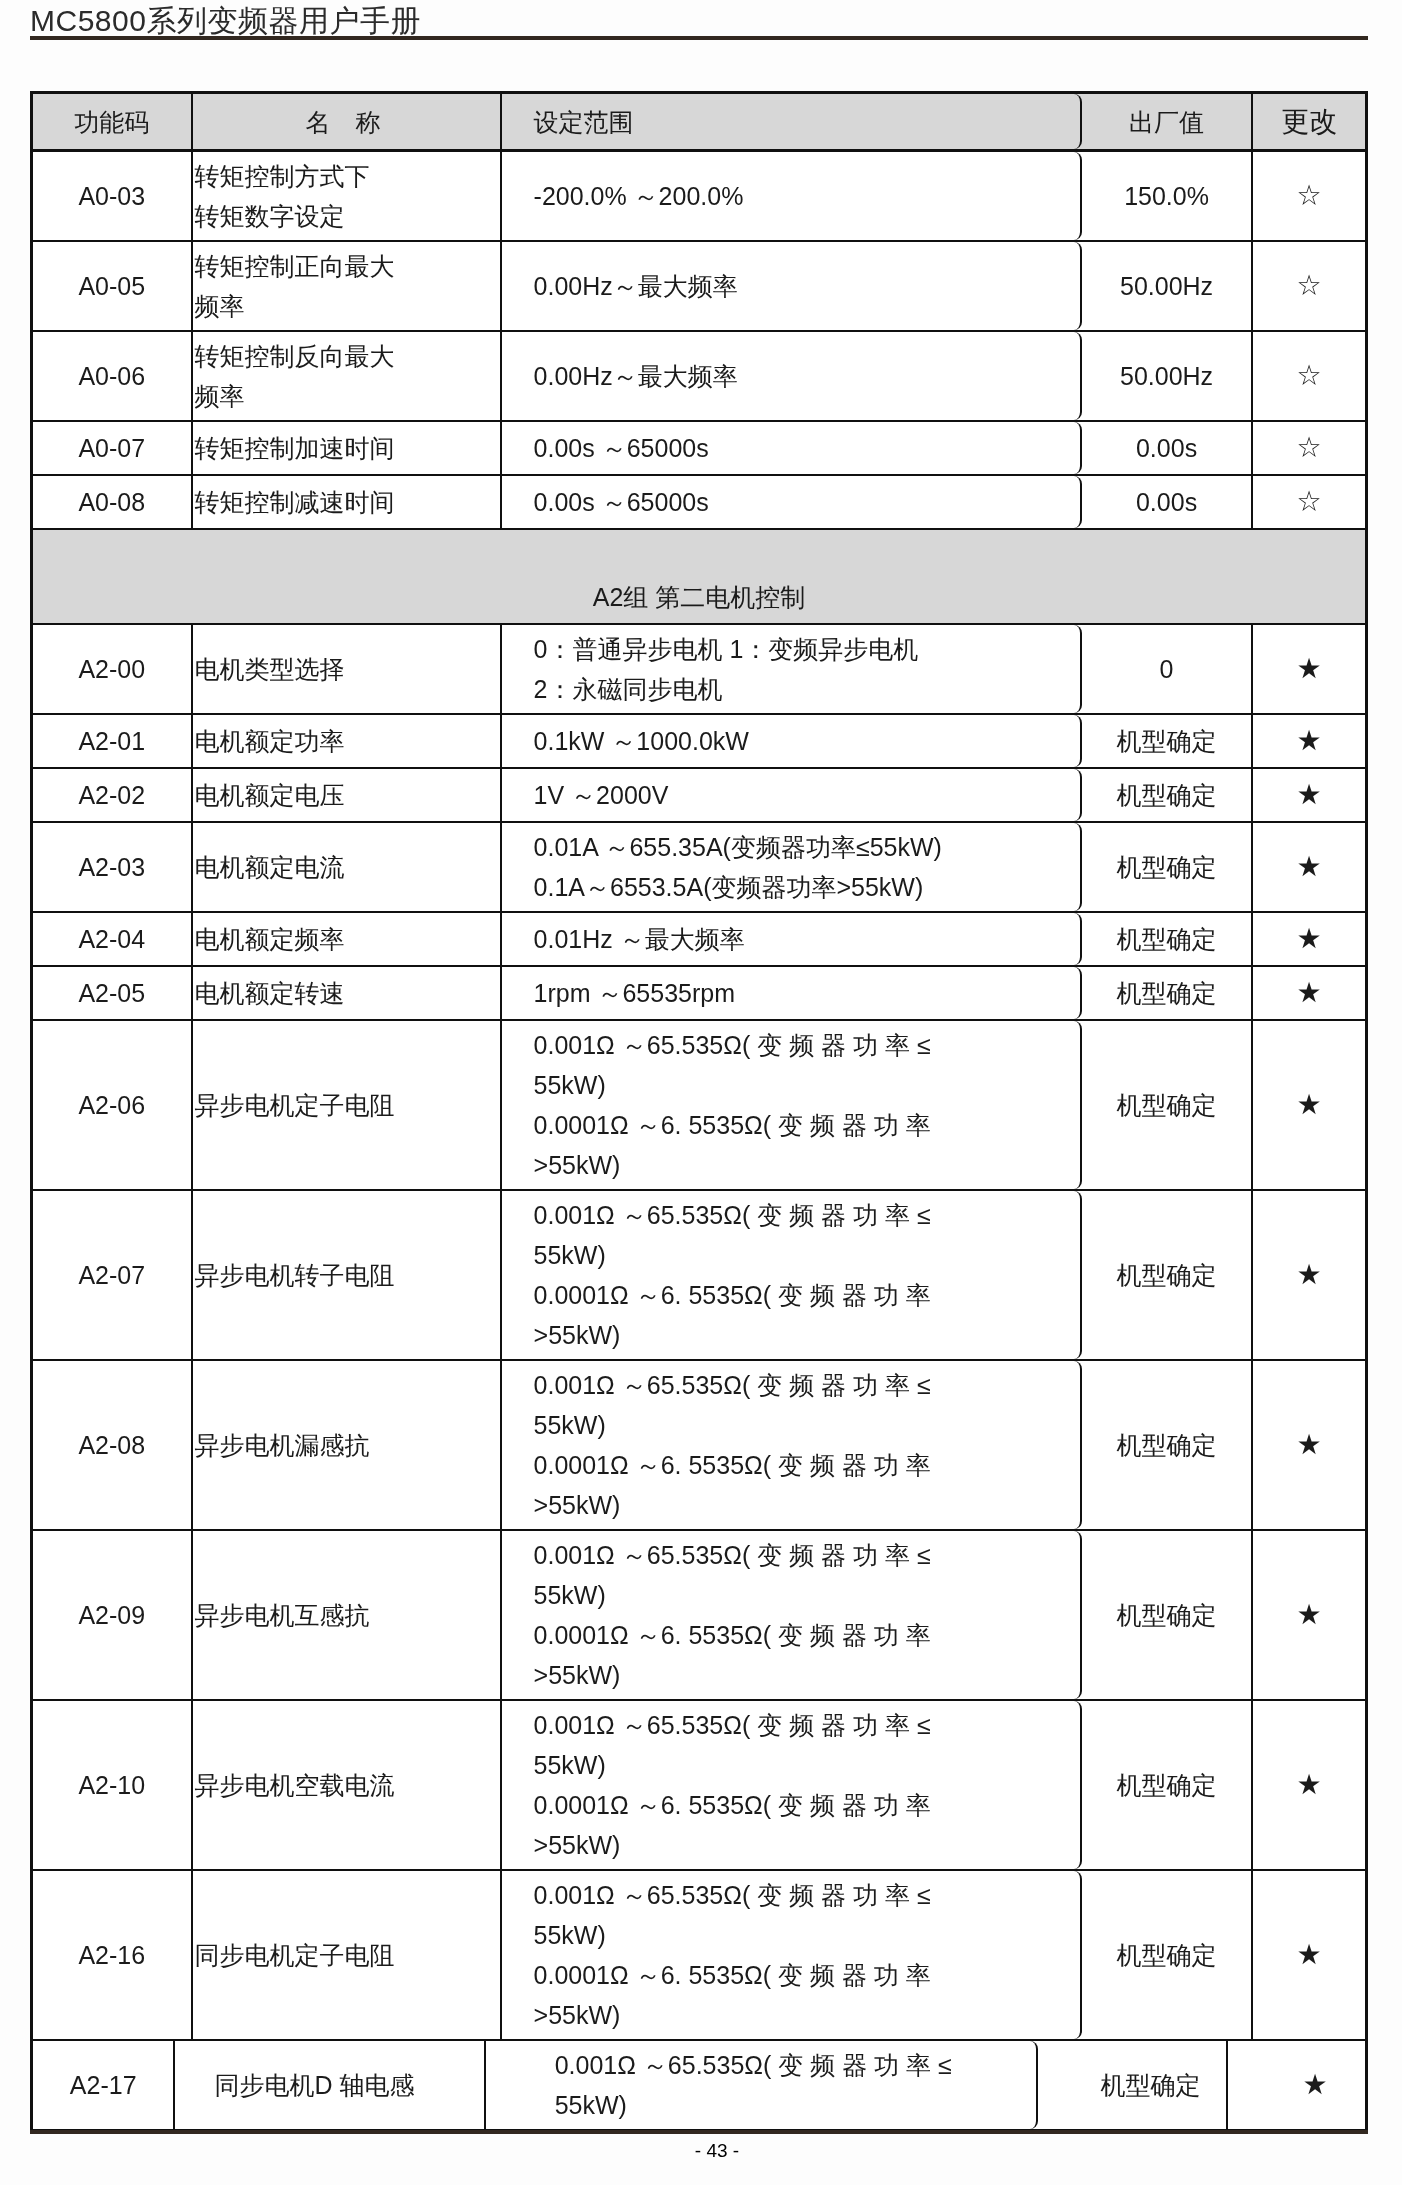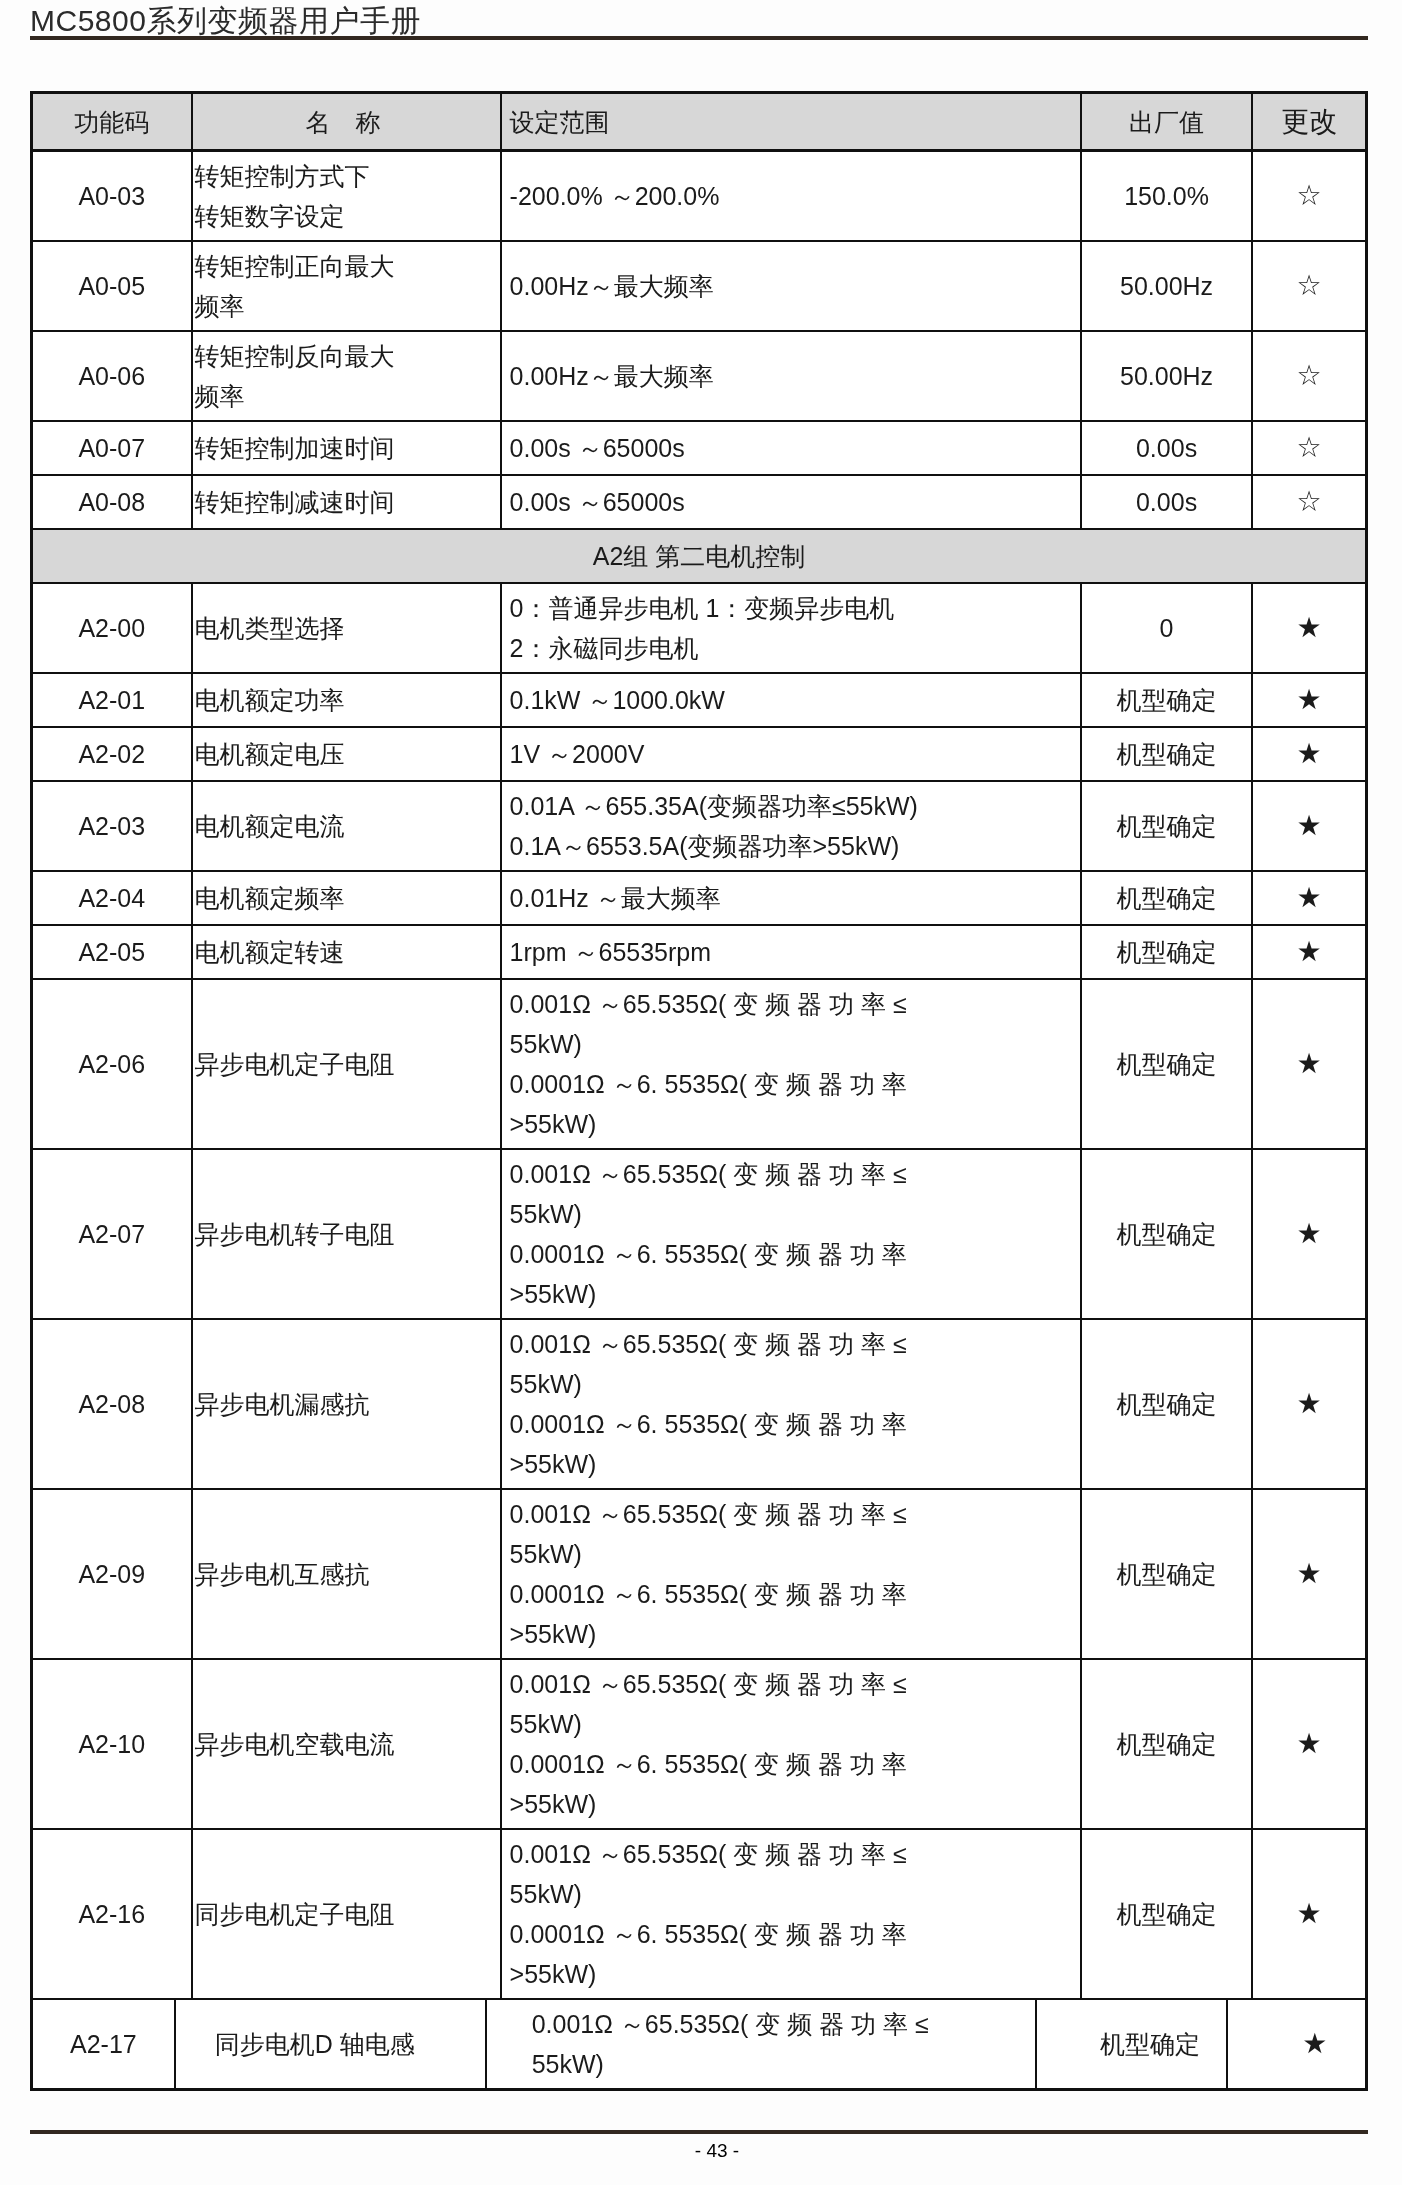--- a/index.html
+++ b/index.html
@@ -26,30 +26,31 @@
   .t-row.header { background:#d7d7d7; border-bottom:3px solid #101010; }
   .t-row.group-row { background:#d7d7d7; }
   .cell {
     box-sizing:border-box; border-right:2px solid #101010;
     display:flex; flex-direction:column; justify-content:center;
     padding:4px 8px; font-size:25px; line-height:40px; min-height:52px;
   }
   .cell:last-child { border-right:none; }
   .c-code   { width:160px; align-items:center; text-align:center; }
   .c-name   { width:310px; padding-left:2px; }
-  .c-range  { width:582px; padding-left:8px; }
+  .c-range  { width:582px; padding-left:32px;border-radius:8px; }
   .c-default{ width:172px; align-items:center; text-align:center; }
   .c-change { width:112px; align-items:center; text-align:center; font-size:28px; }
   .header .cell { min-height:55px; line-height:46px; }
   .header .c-name, .header .c-default, .header .c-change { align-items:center; text-align:center; }
   .header .c-range { align-items:flex-start; text-align:left; }
   .group-cell {
     box-sizing:border-box; width:100%; min-height:52px;
     display:flex; align-items:center; justify-content:center;
     font-size:25px;
+    margin-top:41px;
   }
   .line { white-space:nowrap; }
   .footer-rule {
     position:absolute; top:2130px; left:30px; width:1338px; height:4px;
     background:#322820;
   }
   .page-num {
     position:absolute; top:2140px; left:16px; width:100%;
     text-align:center; font-size:19px; color:#000000;
   }

